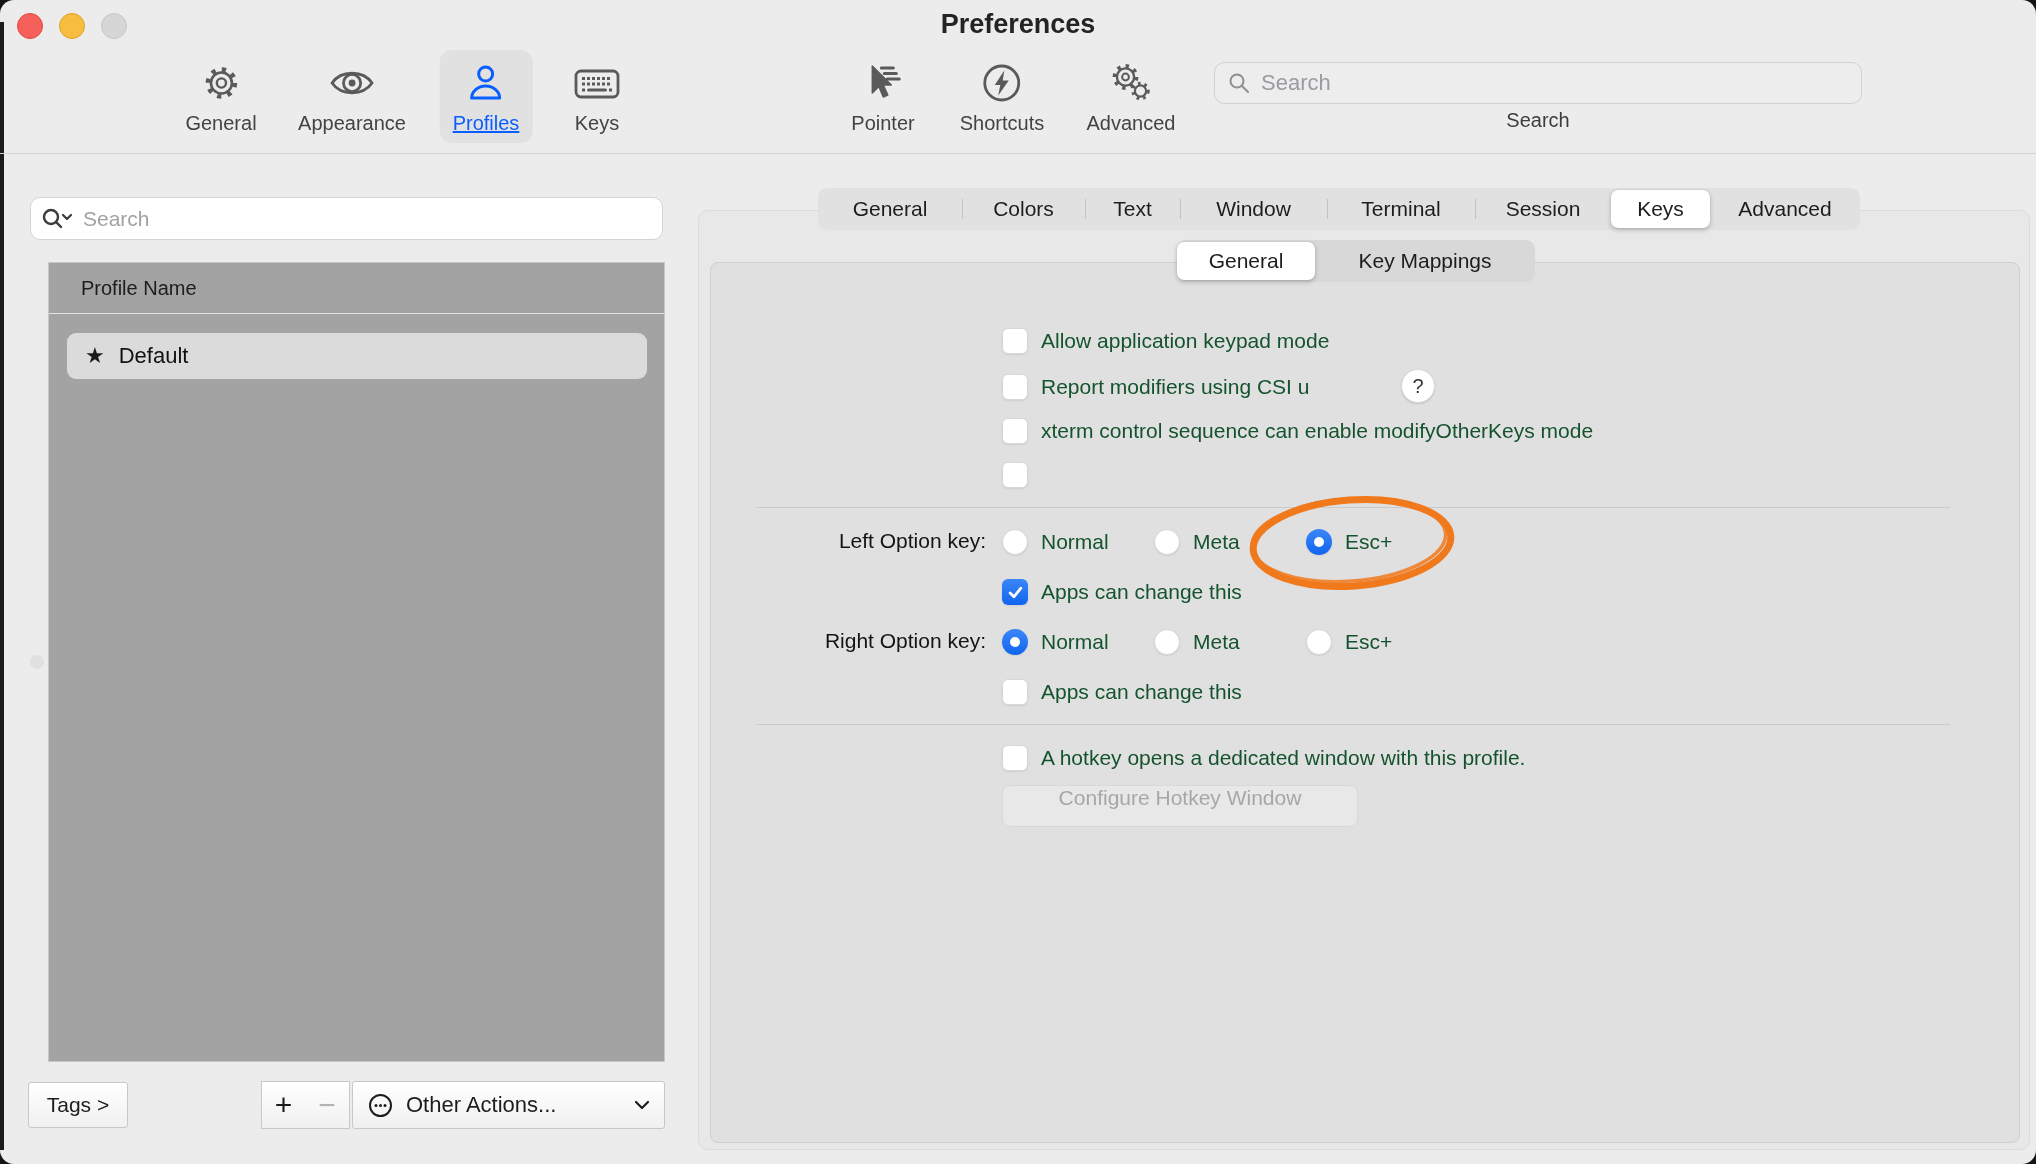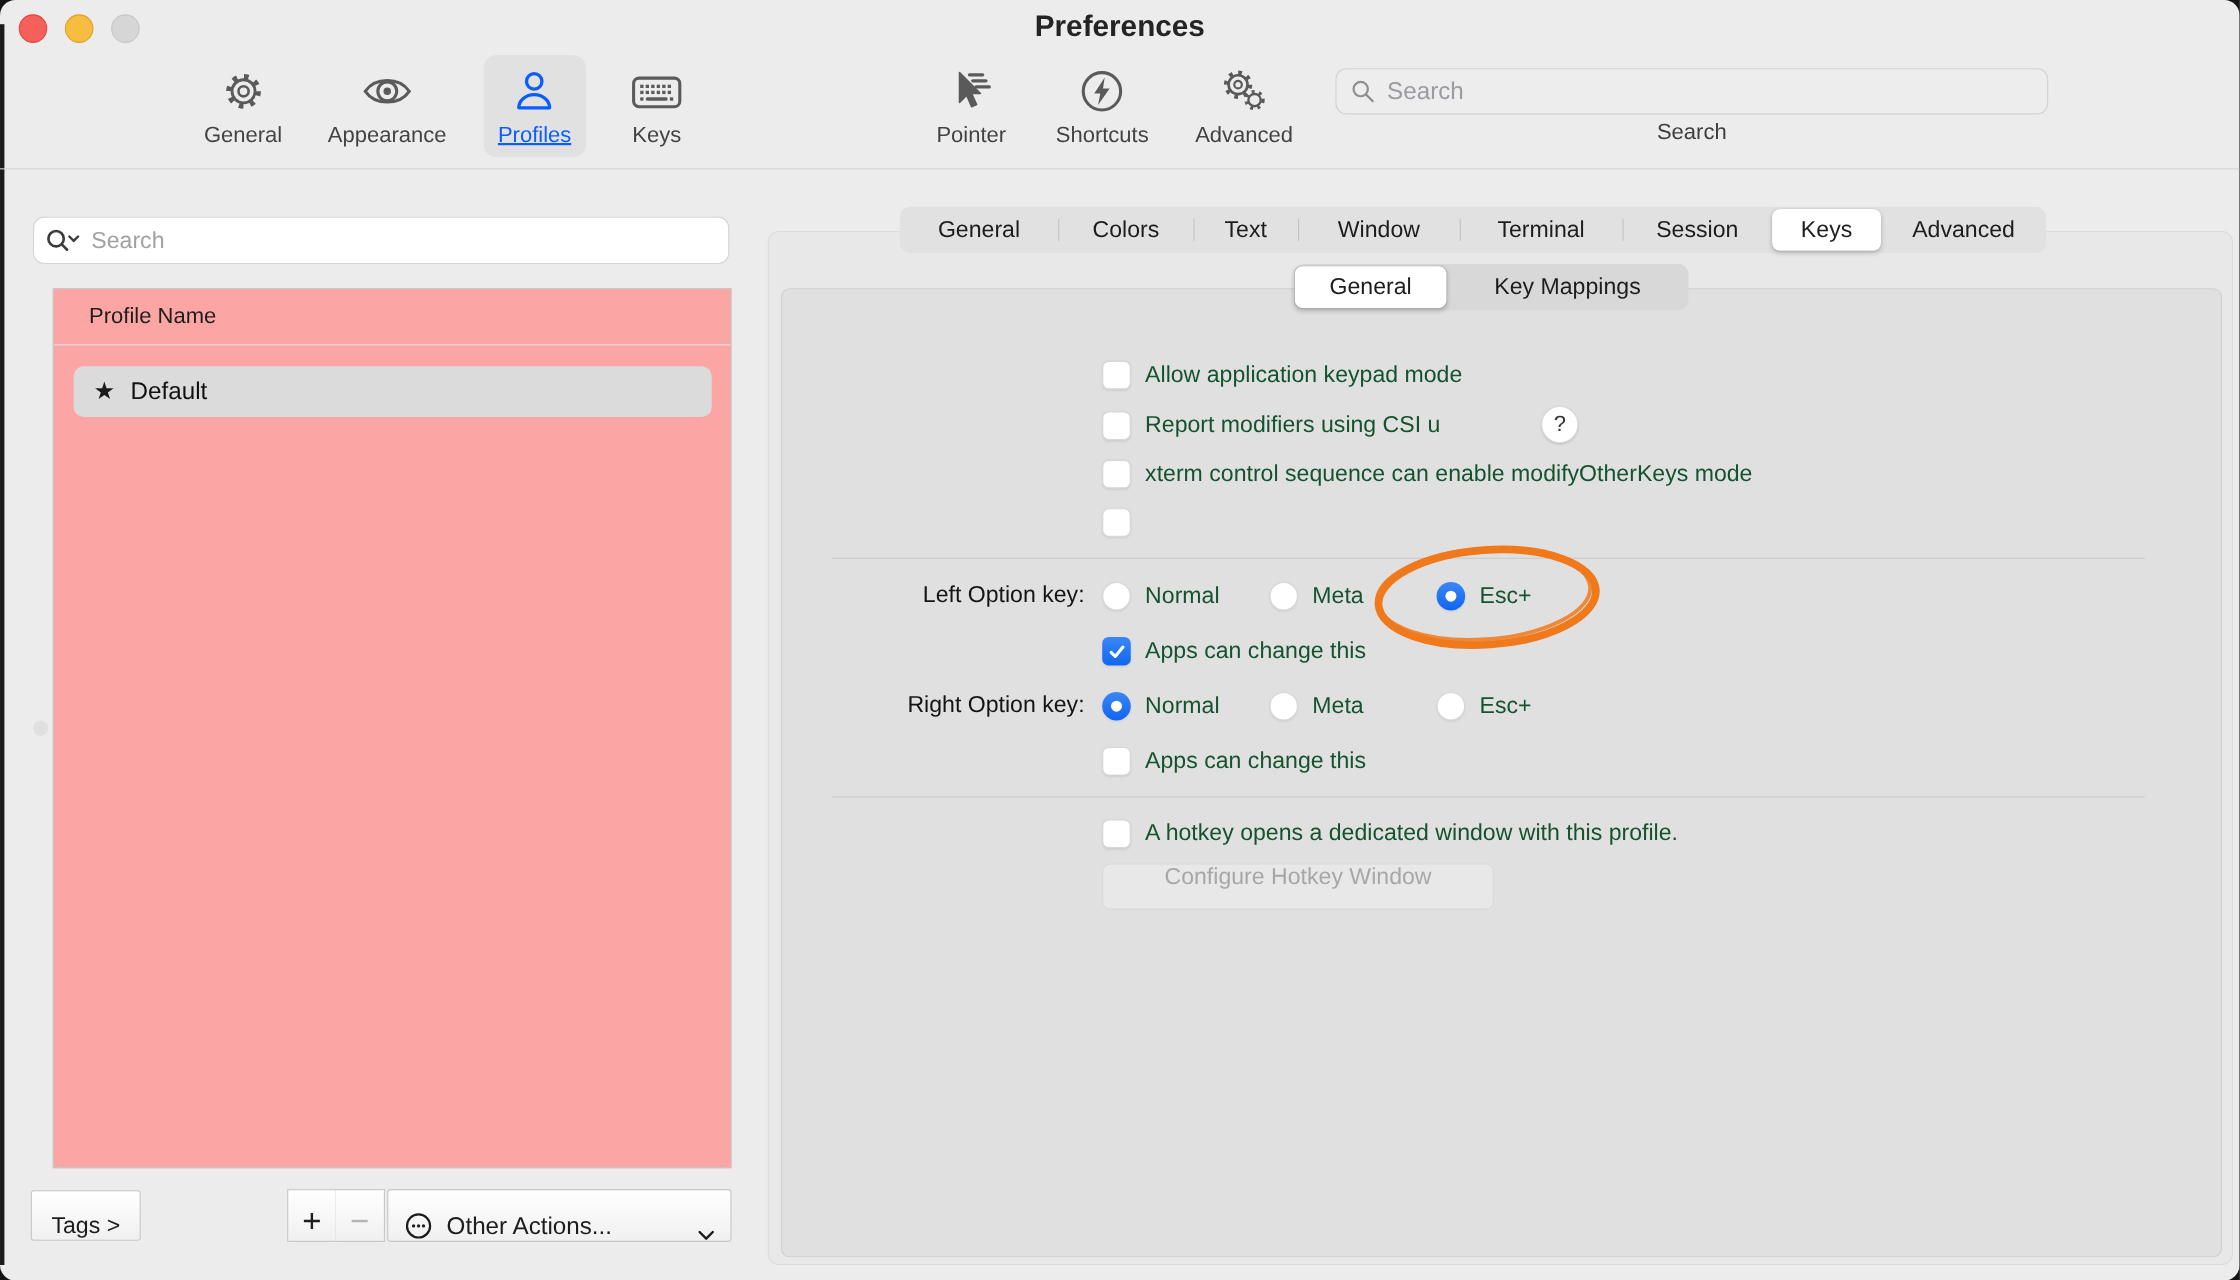--- a/index.html
+++ b/index.html
@@ -23,29 +23,29 @@
   .tb-search .field{height:40px;border:1px solid #d2d2d2;border-radius:10px;display:flex;align-items:center;padding:0 12px;gap:8px;background:#eeedee;}
   .tb-search input{flex:1;background:transparent;border:none;outline:none;font-size:22px;color:#222;font-family:inherit;}
   .tb-search input::placeholder{color:#9a9aa0;}
   .tb-caption{margin-top:5px;text-align:center;font-size:20px;color:#3d3d3d;}
   .toolbar-divider{position:absolute;left:0;top:153px;width:100%;height:1px;background:#d5d4d5;}
 
   
   .sb-search{position:absolute;left:30px;top:197px;width:633px;height:43px;background:#fff;border:1px solid #d4d4d4;border-radius:10px;display:flex;align-items:center;padding:0 10px;gap:8px;box-sizing:border-box;}
   .sb-search input{flex:1;background:transparent;border:none;outline:none;font-size:21px;color:#222;font-family:inherit;}
   .sb-search input::placeholder{color:#a2a2a6;}
-  .profile-list{position:absolute;left:48px;top:262px;width:617px;height:800px;background:#fca5a5;border:1px solid #c7c7c7;box-sizing:border-box;}
+  .profile-list{position:absolute;left:48px;top:262px;width:617px;height:800px;background:#a3a3a3;border:1px solid #c7c7c7;box-sizing:border-box;}
   .pl-header{position:absolute;left:32px;top:14px;font-size:20px;color:#1d1d1d;}
   .pl-divider{position:absolute;left:0;top:50px;width:100%;height:1px;background:#e3e3e3;}
   .pl-row{position:absolute;left:18px;top:70px;width:580px;height:46px;border-radius:9px;display:flex;align-items:center;gap:14px;padding-left:18px;box-sizing:border-box;font-size:22px;color:#111;}
   .pl-row.selected{background:#dcdbdc;}
   .pl-star{font-size:22px;color:#1b1b1b;}
   .splitter-dot{position:absolute;left:30px;top:655px;width:14px;height:14px;border-radius:50%;background:#e0e0e0;}
 
-  .btn{background:linear-gradient(#ffffff,#f1f0f1);border:1px solid #c8c8c8;box-sizing:border-box;display:flex;align-items:flex-end;justify-content:center;color:#1d1d1d;}
+  .btn{background:linear-gradient(#ffffff,#f1f0f1);border:1px solid #c8c8c8;box-sizing:border-box;display:flex;align-items:center;justify-content:center;color:#1d1d1d;}
   .tags-btn{position:absolute;left:28px;top:1082px;width:100px;height:46px;border-radius:3px;font-size:21px;}
   .plus-btn{position:absolute;left:261px;top:1081px;width:45px;height:48px;font-size:30px;font-weight:300;}
   .minus-btn{position:absolute;left:305px;top:1081px;width:45px;height:48px;font-size:30px;color:#b4b4b4;border-left:none;}
   .popup-btn{position:absolute;left:352px;top:1081px;width:313px;height:48px;border-radius:3px;justify-content:flex-start;gap:12px;padding:0 14px;font-size:22px;}
   .popup-btn .chev{margin-left:auto;display:flex;}
 
   
   .rightpanel{position:absolute;left:698px;top:210px;width:1332px;height:940px;background:#e9e8e9;border:1px solid #dddcdd;border-radius:10px;box-sizing:border-box;}
   .groupbox{position:absolute;left:710px;top:262px;width:1310px;height:881px;background:#e1e0e1;border:1px solid #d0cfd0;border-radius:8px;box-sizing:border-box;z-index:1;}
 

